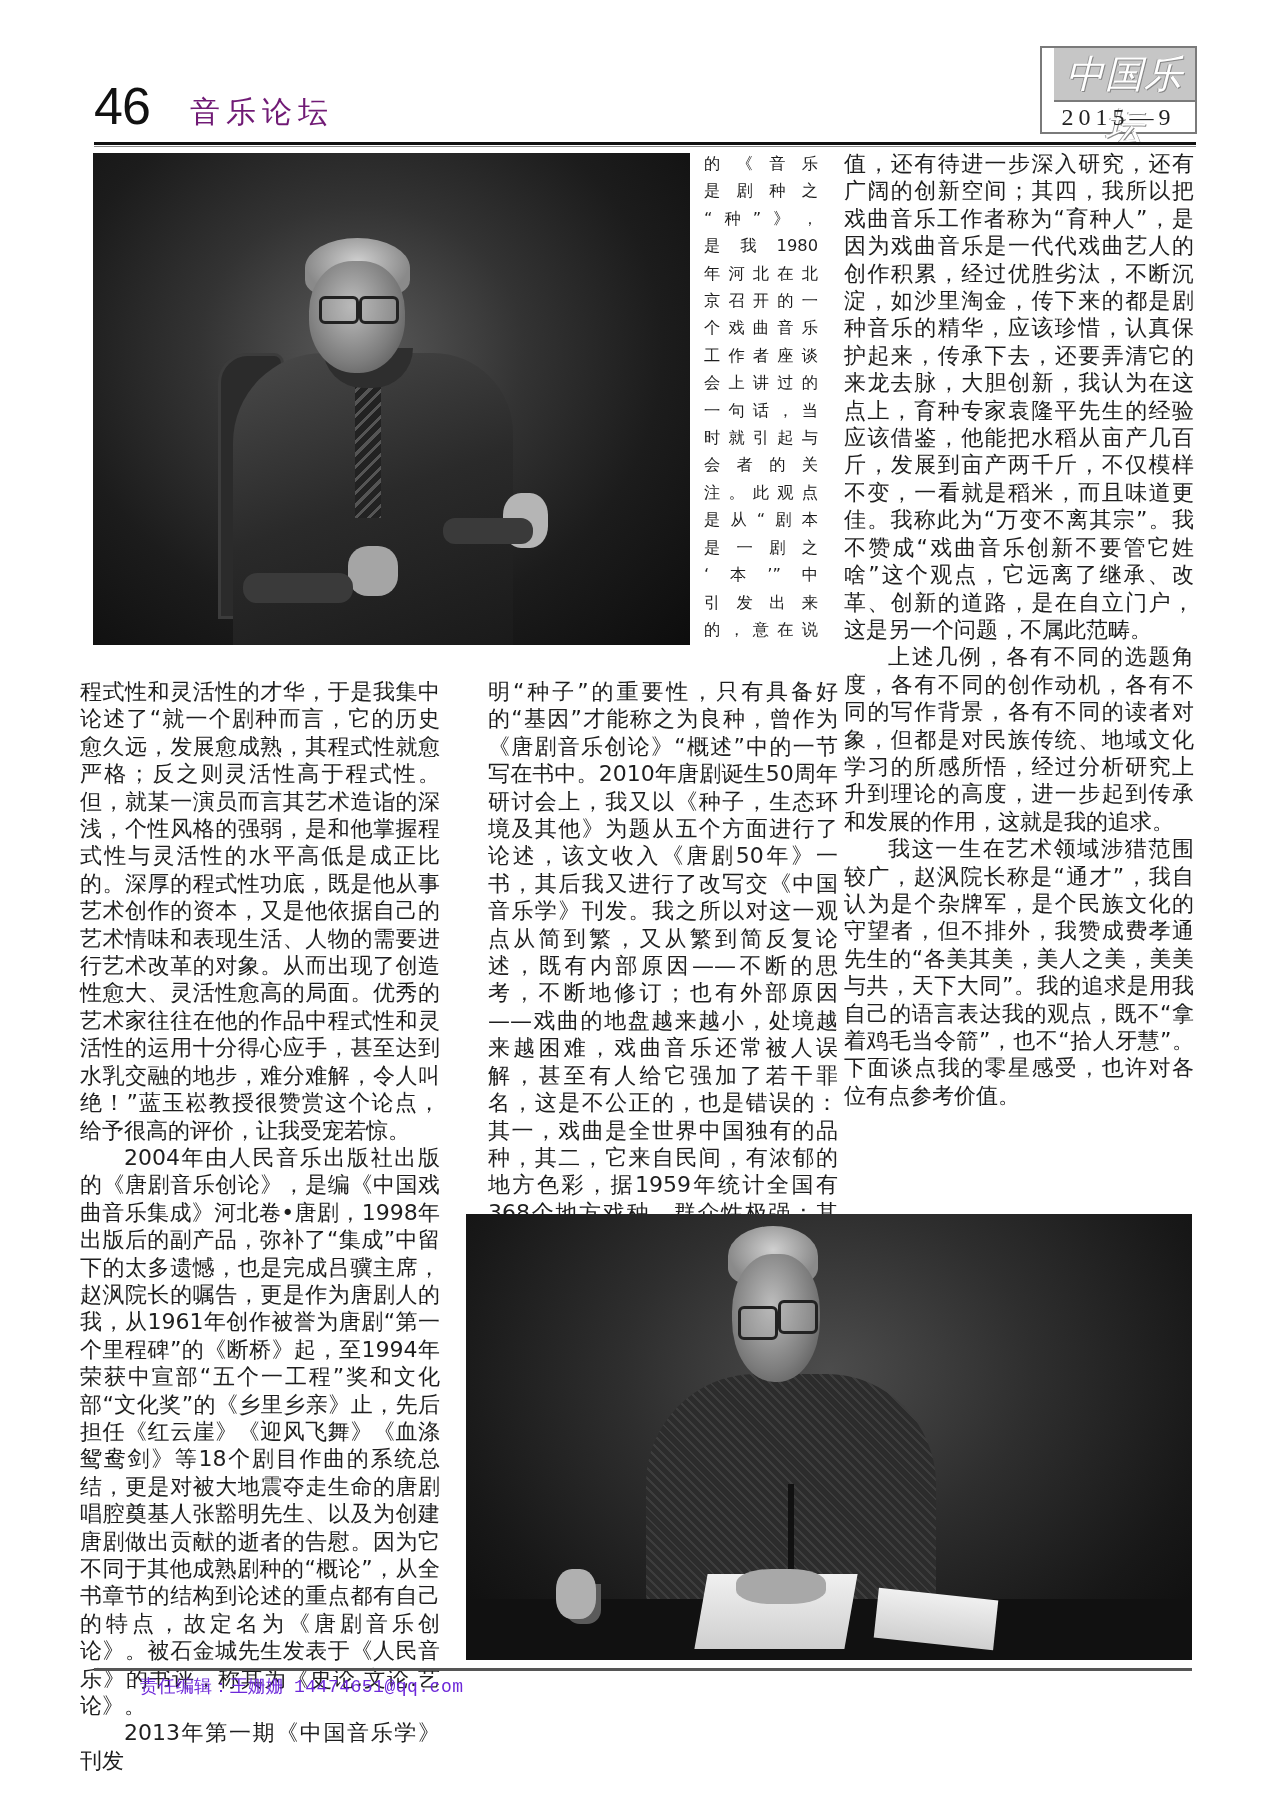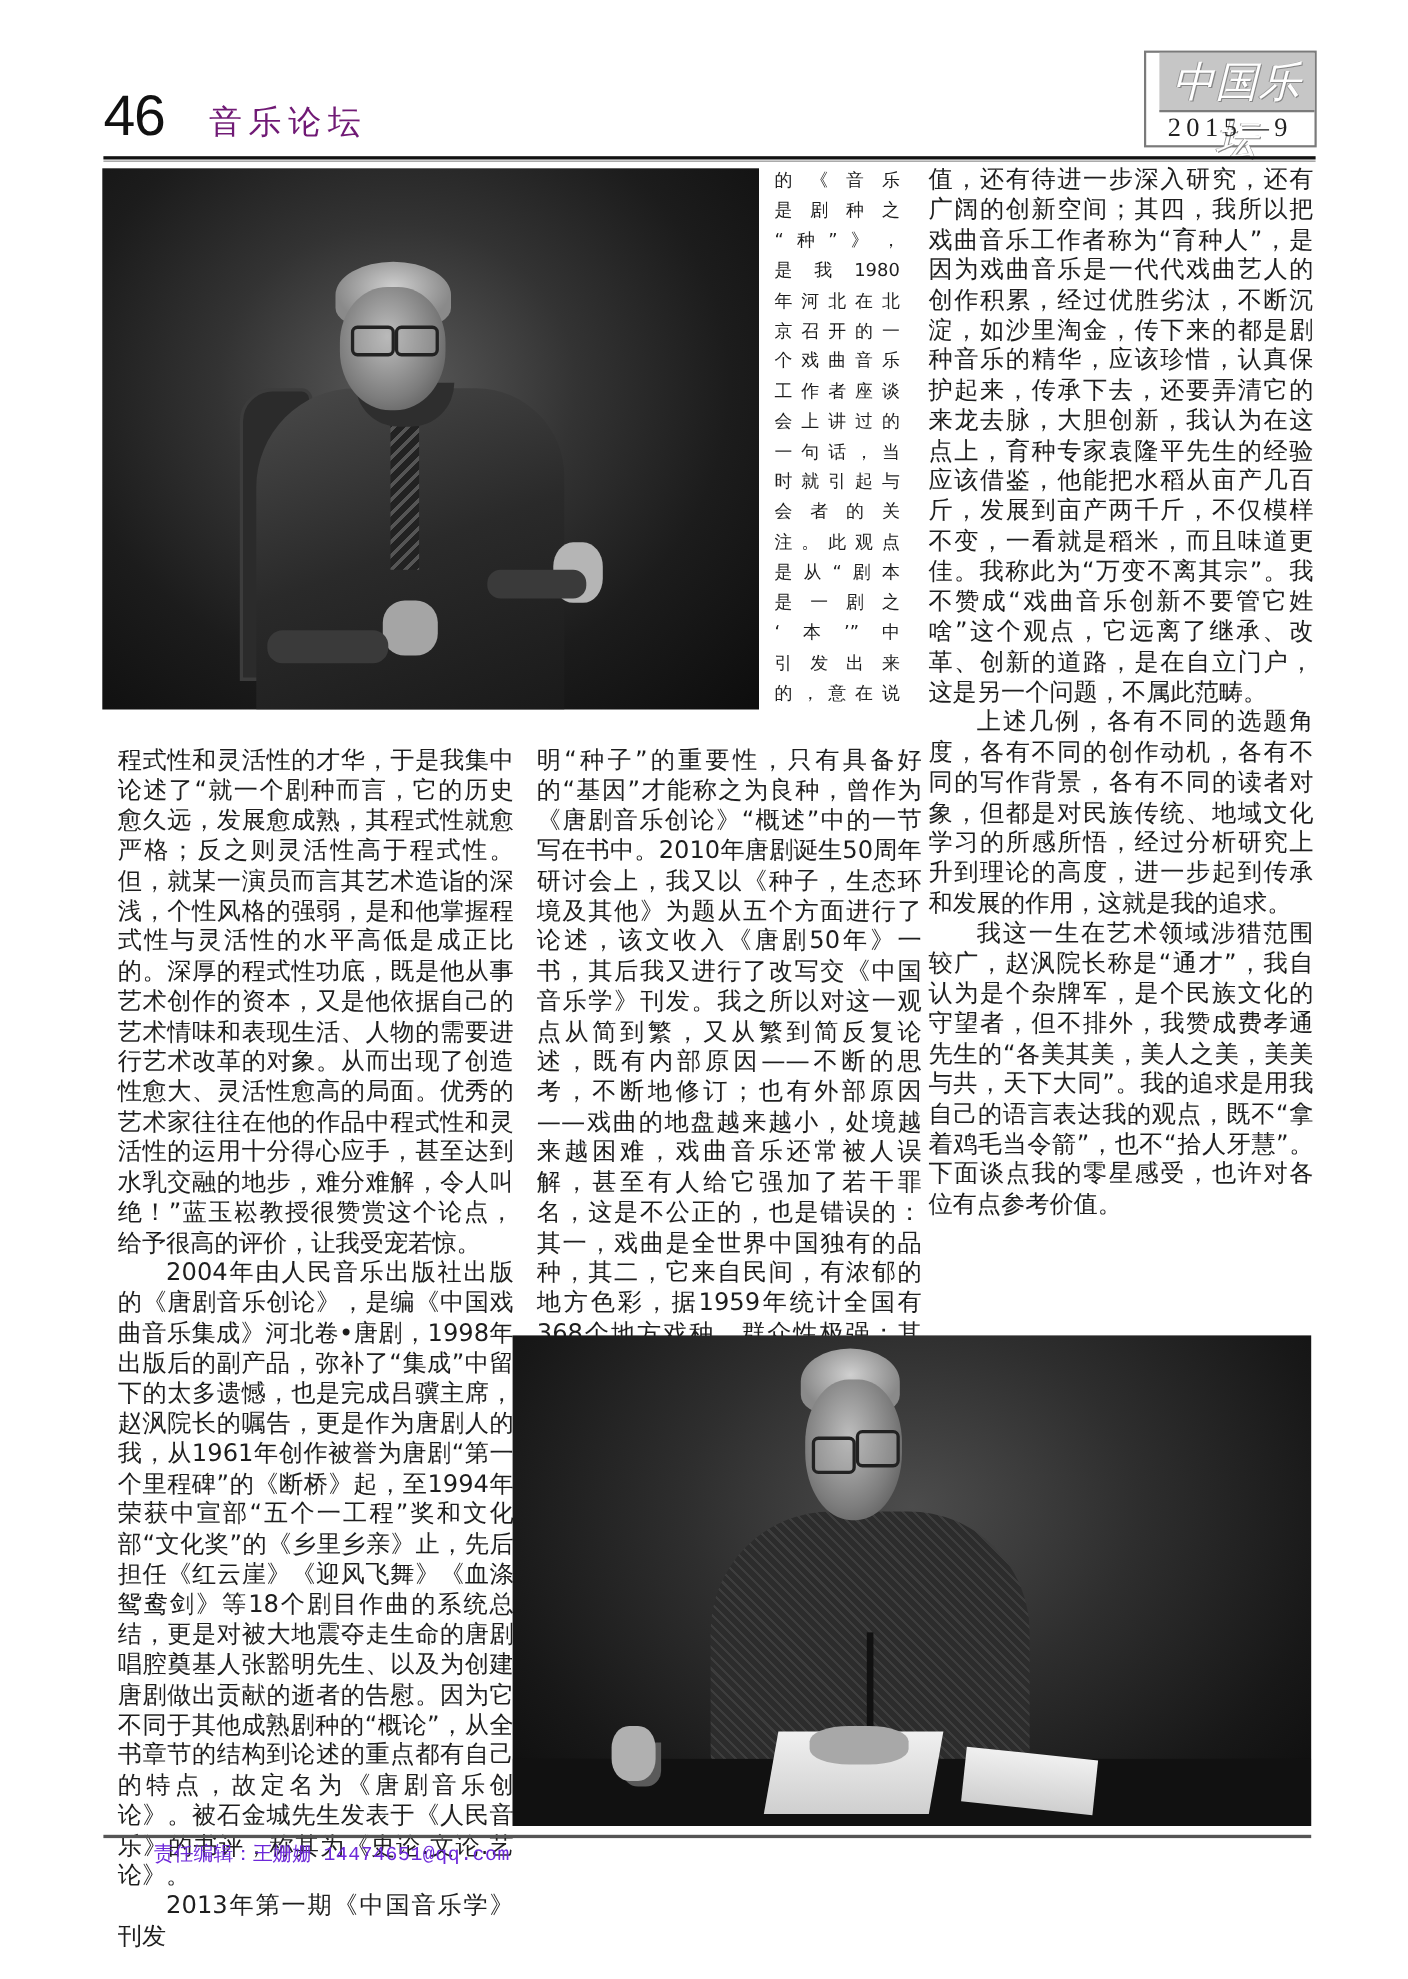--- a/index.html
+++ b/index.html
@@ -25,21 +25,21 @@
   .fig-hair { border-radius:50% 50% 30% 30%; background:radial-gradient(ellipse at 50% 40%, #d0d0d0, #8a8a8a 70%); }
   .fig-body { background:linear-gradient(160deg, #4a4a4a, #2a2a2a 50%, #1a1a1a); }
   .glasses { border:3px solid #222; border-radius:6px; background:rgba(180,180,180,0.3); }
   .book { background:linear-gradient(180deg,#f0f0f0,#cfcfcf); }
   
   .col { font-size:22px; line-height:27.4px; text-align:justify; color:#1e1e1e; }
   .col p { margin:0; }
   .indent { text-indent:2em; }
   .narrow { left:704px; top:150px; width:114px; font-size:16.3px; line-height:27.4px; text-align:justify; text-align-last:justify; }
   .narrow span { display:block; text-align:justify; text-align-last:justify; }
-  .col-left { left:107px; top:678px; width:360px; }
+  .col-left { left:80px; top:678px; width:360px; }
   .col-mid { left:472px; top:678px; width:350px;margin-left:16px; }
   .col-right { left:844px; top:150px; width:350px; }
   .footer-rule { left:94px; top:1668px; width:1098px; height:3px; background:#555; }
   .footer { left:140px; top:1676px; font-family:"DejaVu Serif","Liberation Serif",serif; font-size:18px; line-height:20px; color:#6d28d9; }
   .footer .mail { font-family:"Liberation Mono","DejaVu Sans Mono",monospace; margin-left:10px; letter-spacing:0.5px; }
 </style>
 </head>
 <body>
 
 <div class="abs page-num">46</div>

